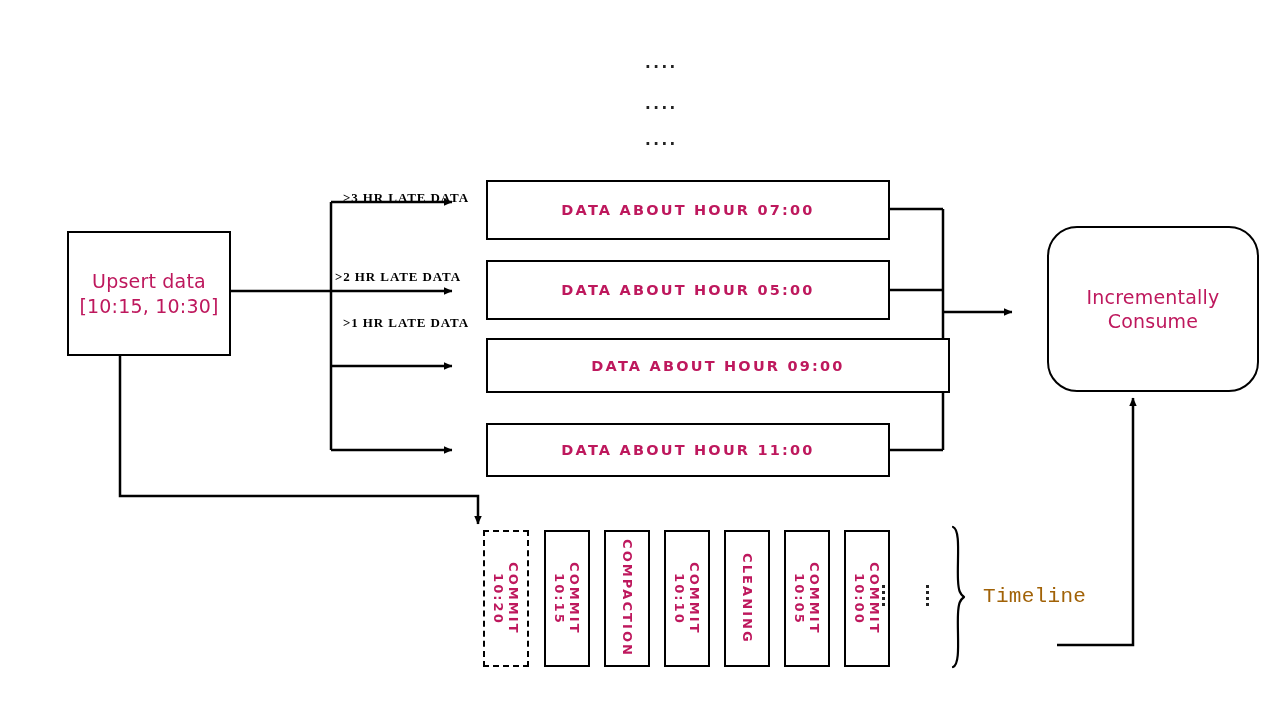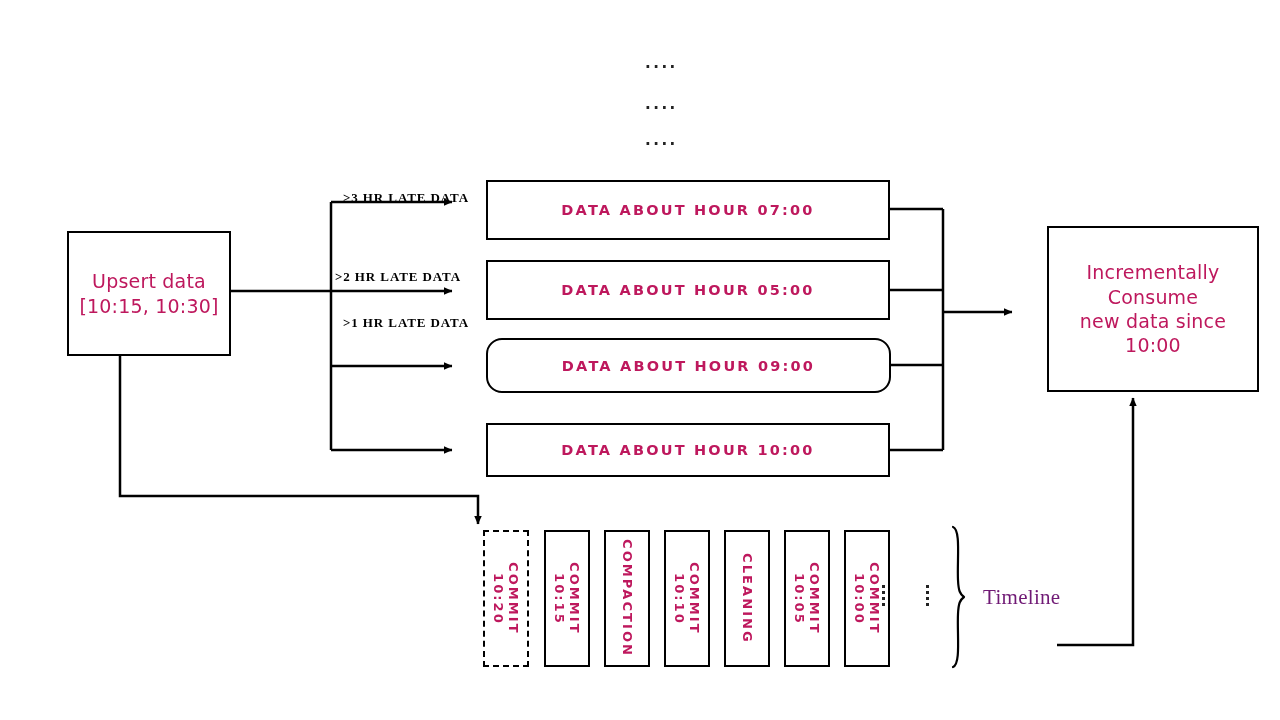--- a/index.html
+++ b/index.html
@@ -70,24 +70,24 @@
     position: absolute;
     font-family: Liberation Serif, serif;
     font-size: 13px;
     font-weight: 700;
     letter-spacing: 0.9px;
     color: #000000;
     white-space: nowrap;
   }
   .timeline-label {
     position: absolute;
-    font-family: Liberation Serif, serif;
+    font-family: Liberation Mono, monospace;
     font-size: 21px;
     letter-spacing: 0.3px;
-    color: #701a75;
+    color: #a16207;
     white-space: nowrap;
   }
   .dots-row {
     position: absolute;
     font-family: "DejaVu Sans", sans-serif;
     font-size: 15px;
     font-weight: 700;
     letter-spacing: 2.5px;
     color: #222222;
     white-space: nowrap;
@@ -161,30 +161,29 @@
   <div class="edge-label" style="left:343px; top:190px;">&gt;3 HR LATE DATA</div>
   <div class="edge-label" style="left:335px; top:269px;">&gt;2 HR LATE DATA</div>
   <div class="edge-label" style="left:343px; top:315px;">&gt;1 HR LATE DATA</div>
 
   <div class="node hour-box" style="left:458px; top:180px; width:404px; height:60px;">
     <span>DATA ABOUT HOUR 07:00</span>
   </div>
   <div class="node hour-box" style="left:458px; top:260px; width:404px; height:60px;">
     <span>DATA ABOUT HOUR 05:00</span>
   </div>
-  <div class="node hour-box" style="left:458px; top:338px; width:405px; height:55px;border-radius:16px;">
+  <div class="node hour-box" style="left:458px; top:338px; width:464px; height:55px;">
     <span>DATA ABOUT HOUR 09:00</span>
   </div>
   <div class="node hour-box" style="left:458px; top:423px; width:404px; height:54px;">
-    <span>DATA ABOUT HOUR 10:00</span>
-  </div>
-
-  <div class="node soft-box" style="left:1019px; top:226px; width:212px; height:166px; flex-direction:column;">
+    <span>DATA ABOUT HOUR 11:00</span>
+  </div>
+
+  <div class="node soft-box" style="left:1019px; top:226px; width:212px; height:166px; flex-direction:column;border-radius:30px;">
     <span>Incrementally Consume</span>
-    <span>new data since 10:00</span>
   </div>
 
   <div class="node commit-box dashed" style="left:455px; top:530px; width:46px; height:137px;">
     <span>COMMIT 10:20</span>
   </div>
   <div class="node commit-box" style="left:516px; top:530px; width:46px; height:137px;">
     <span>COMMIT 10:15</span>
   </div>
   <div class="node commit-box" style="left:576px; top:530px; width:46px; height:137px;">
     <span>COMPACTION</span>

